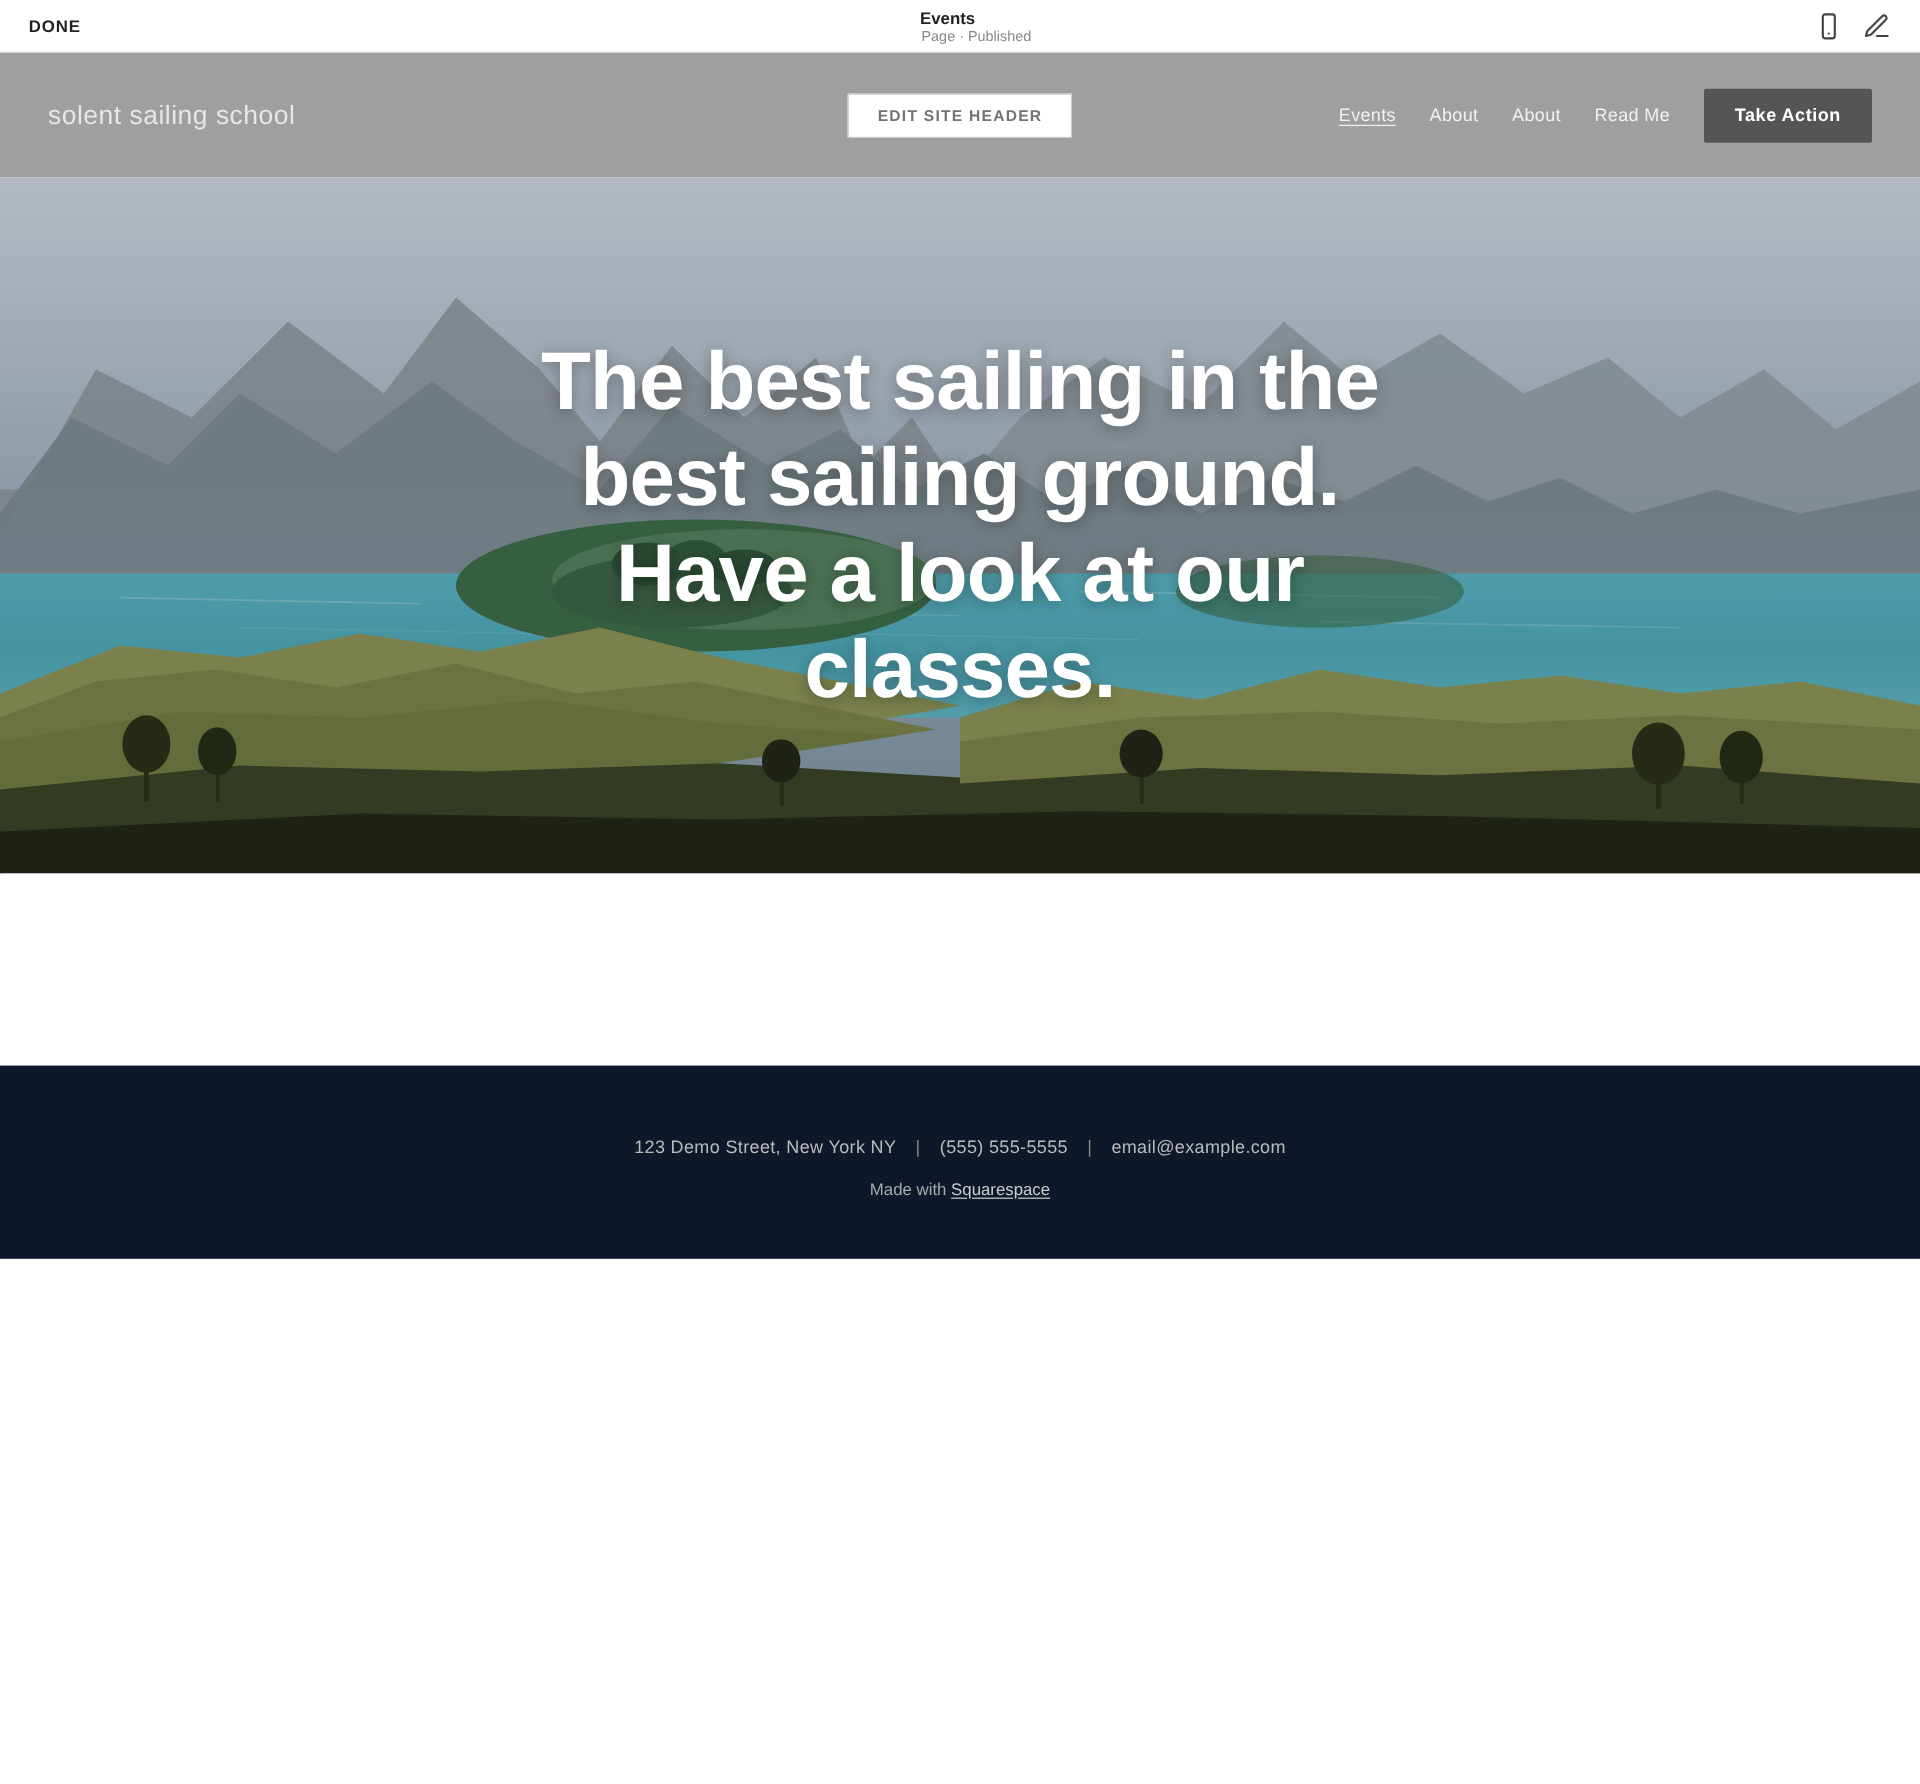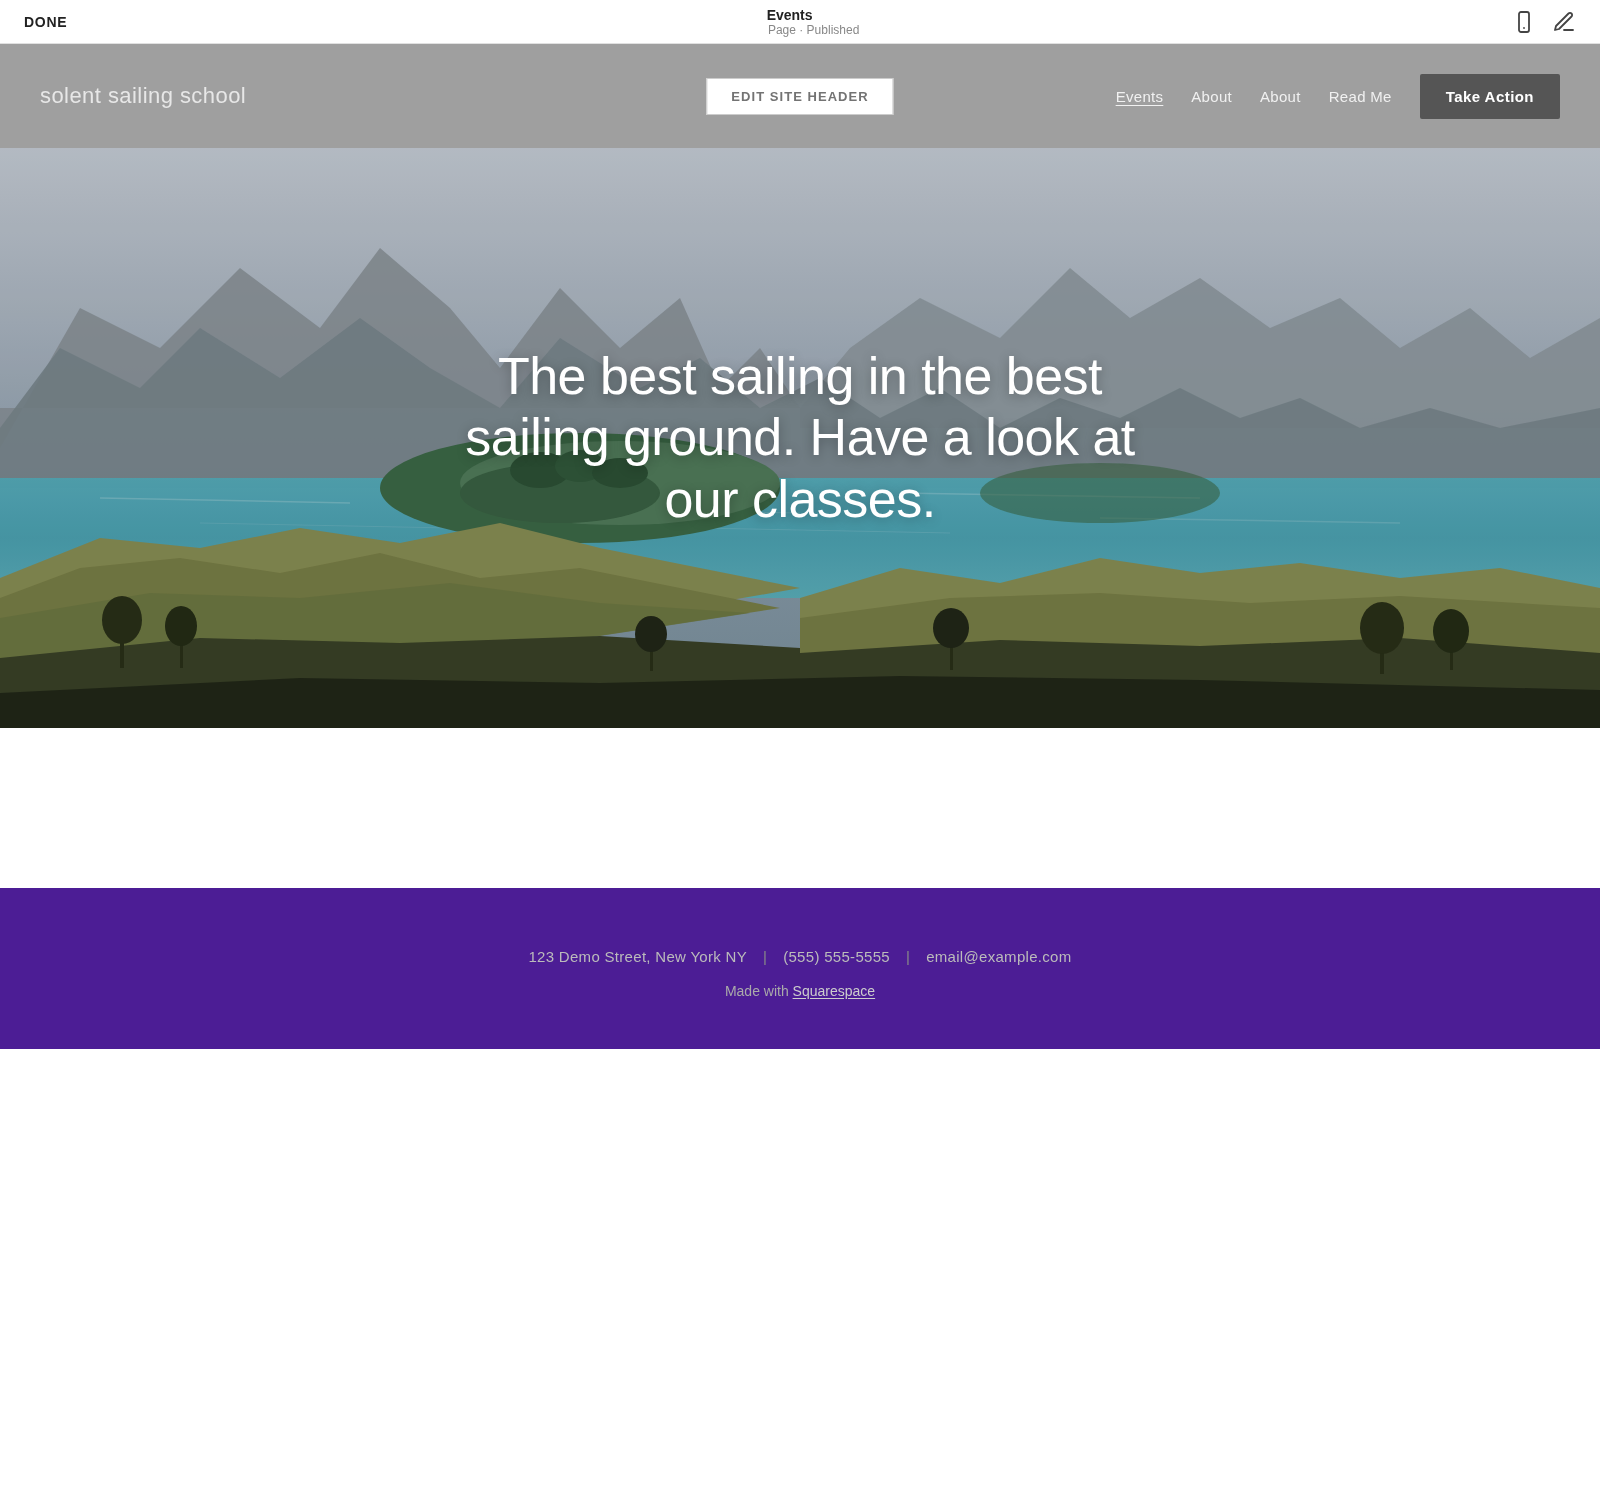--- a/index.html
+++ b/index.html
@@ -148,38 +148,38 @@
     .hero-text-overlay {
       position: relative;
       z-index: 10;
       text-align: center;
       color: #fff;
       max-width: 780px;
       padding: 0 40px;
     }
 
     .hero-text-overlay h1 {
-      font-size: 52px;
-      font-weight: 400;
+      font-size: 68px;
+      font-weight: 700;
       line-height: 1.18;
       text-shadow: 0 2px 12px rgba(0,0,0,0.3);
       letter-spacing: -0.01em;
     }
 
     
     .content-section {
       width: 100%;
       height: 160px;
       background: #fff;
     }
 
     
     .site-footer {
       width: 100%;
-      background: #4c1d95;
+      background: #0f172a;
       padding: 60px 40px 50px;
       display: flex;
       flex-direction: column;
       align-items: center;
       gap: 18px;
     }
 
     .footer-contact {
       font-size: 15px;
       color: #bbb;

